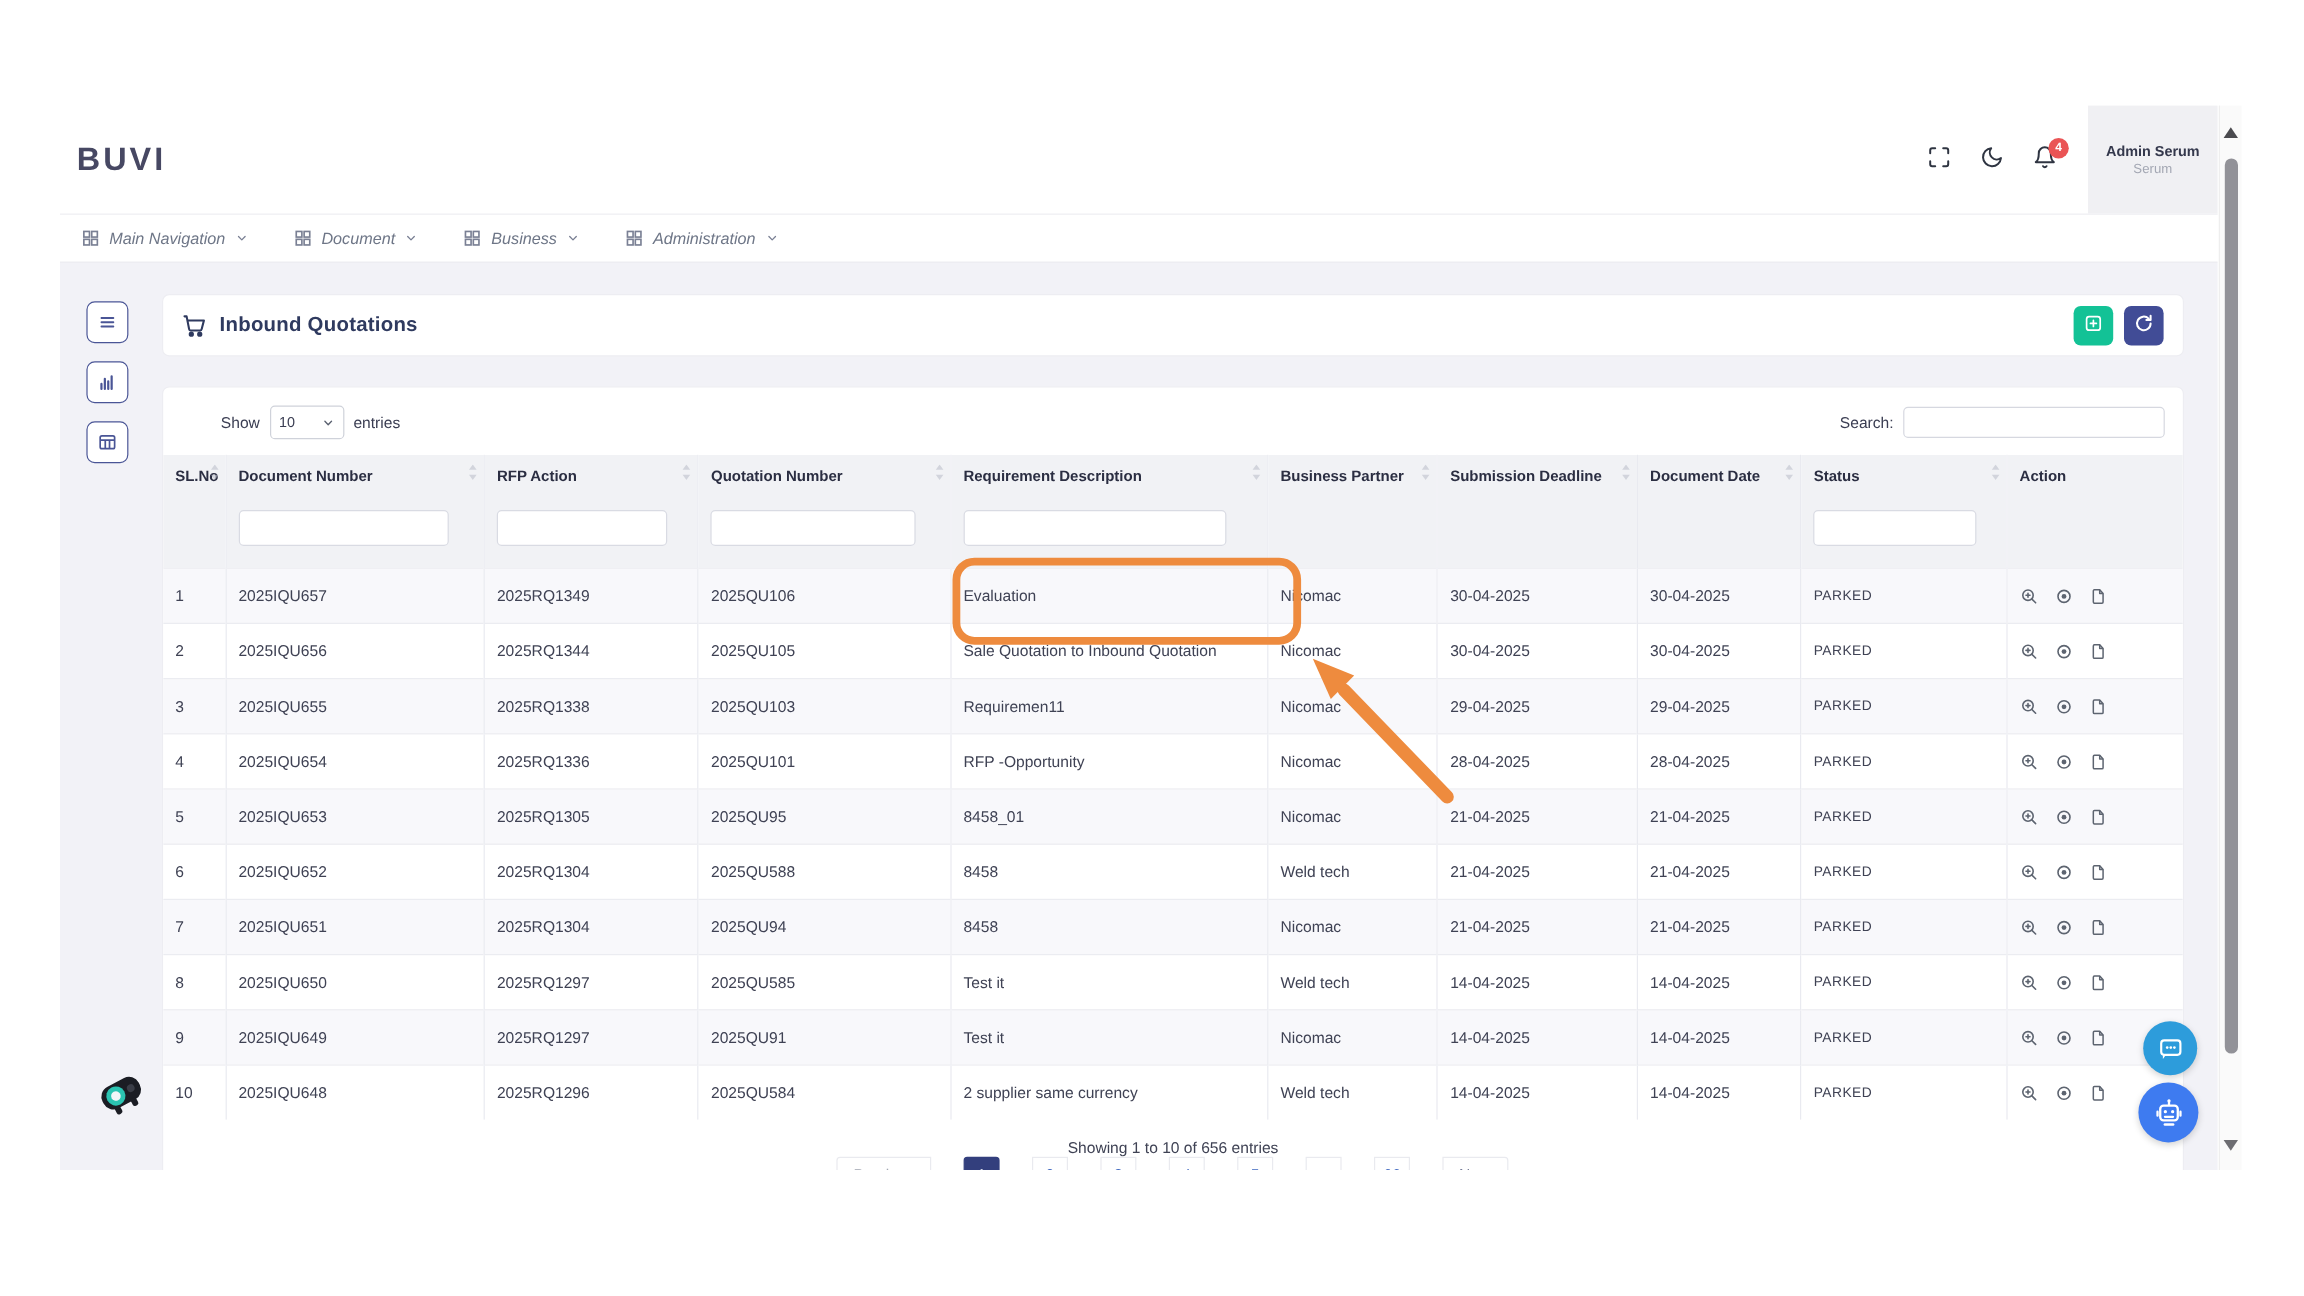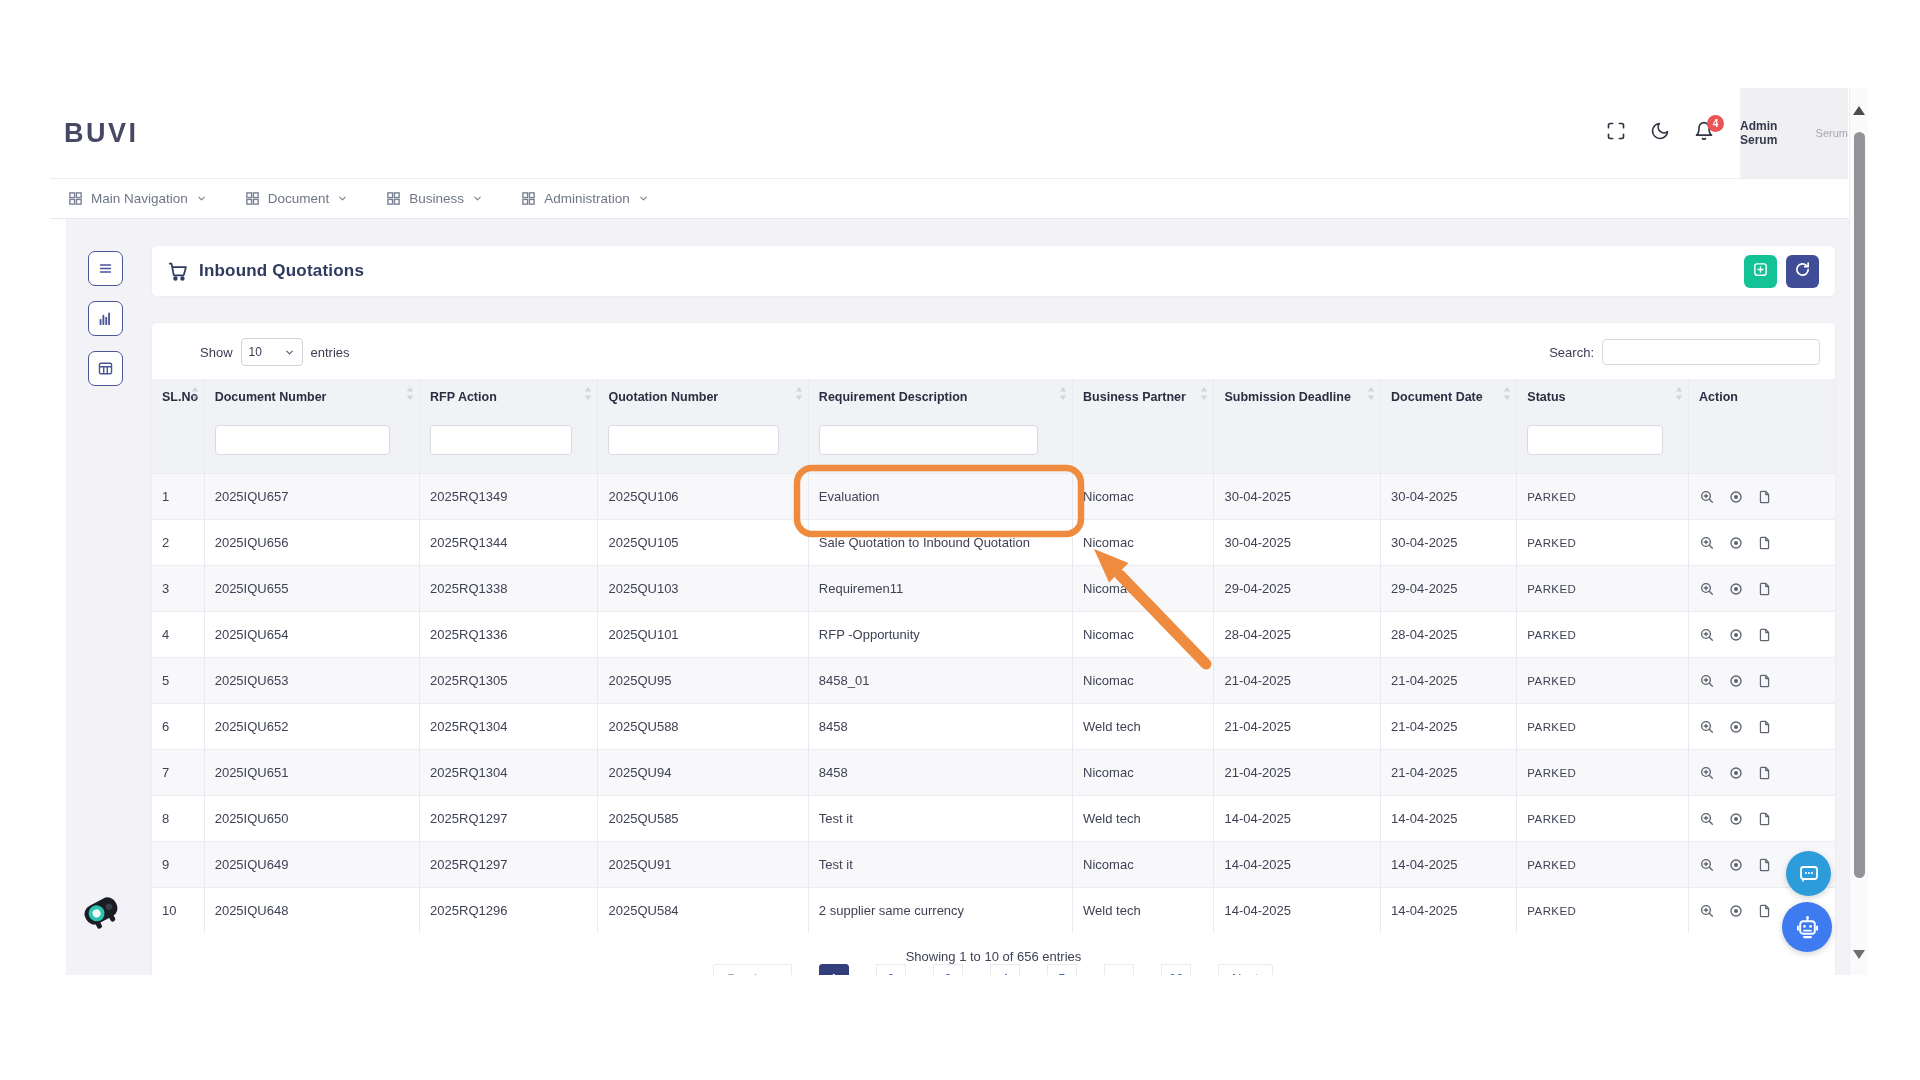--- a/index.html
+++ b/index.html
@@ -14,33 +14,33 @@
   .topbar{position:absolute;left:50px;top:88px;width:1798px;height:90px;background:#fff;
           border-bottom:1px solid #ececf1;display:flex;align-items:center;}
   .brand{font-size:27px;font-weight:bold;letter-spacing:2.5px;color:#474863;padding-left:14px;}
   .topbar-right{margin-left:auto;display:flex;align-items:center;height:100%;}
   .tb-icon-btn{width:44px;height:44px;display:flex;align-items:center;justify-content:center;
                color:#2f3542;position:relative;cursor:pointer;}
   .badge{position:absolute;top:4px;right:2px;min-width:17px;height:17px;border-radius:9px;
          background:#ea5455;color:#fff;font-size:10px;font-weight:bold;display:flex;
          align-items:center;justify-content:center;padding:0 3px;box-sizing:border-box;}
   .user-panel{background:#f0f0f3;height:100%;width:108px;margin-left:14px;display:flex;
-              flex-direction:row;align-items:center;justify-content:center;gap:2px;cursor:pointer;}
+              flex-direction:column;align-items:center;justify-content:center;gap:2px;cursor:pointer;}
   .user-name{font-size:12px;font-weight:bold;color:#34384c;}
   .user-role{font-size:11px;color:#a3a7b3;}
 
   
   .mainnav{position:absolute;left:50px;top:179px;width:1798px;height:40px;background:#fff;
            border-bottom:1px solid #e8e8ee;display:flex;align-items:center;padding-left:18px;
-           gap:38px;box-sizing:border-box;}
+           gap:38px;box-sizing:border-box;font-style:italic;}
   .nav-item{display:flex;align-items:center;gap:8px;color:#6e7687;font-size:13.5px;cursor:pointer;}
   .nav-item svg{color:#7a8094;}
 
   
-  .content{position:absolute;left:66px;top:219px;width:1798px;height:756px;background:#f2f2f7;overflow:hidden;}
+  .content{position:absolute;left:50px;top:219px;width:1798px;height:756px;background:#f2f2f7;overflow:hidden;}
 
   .side-btns{position:absolute;left:22px;top:32px;display:flex;flex-direction:column;gap:15px;}
   .side-btn{width:35px;height:35px;background:#fff;border:1.6px solid #4a5596;border-radius:7px;
             display:flex;align-items:center;justify-content:center;color:#4a5596;cursor:pointer;box-sizing:border-box;}
 
   .title-card{position:absolute;left:85px;top:26px;width:1685px;height:52px;background:#fff;
               border-radius:6px;display:flex;align-items:center;padding:0 16px;box-sizing:border-box;
               border:1px solid #ededf2;}
   .page-title{font-size:17px;font-weight:bold;color:#2f3a5f;margin-left:10px;letter-spacing:.2px;}
   .title-actions{margin-left:auto;display:flex;gap:9px;}

